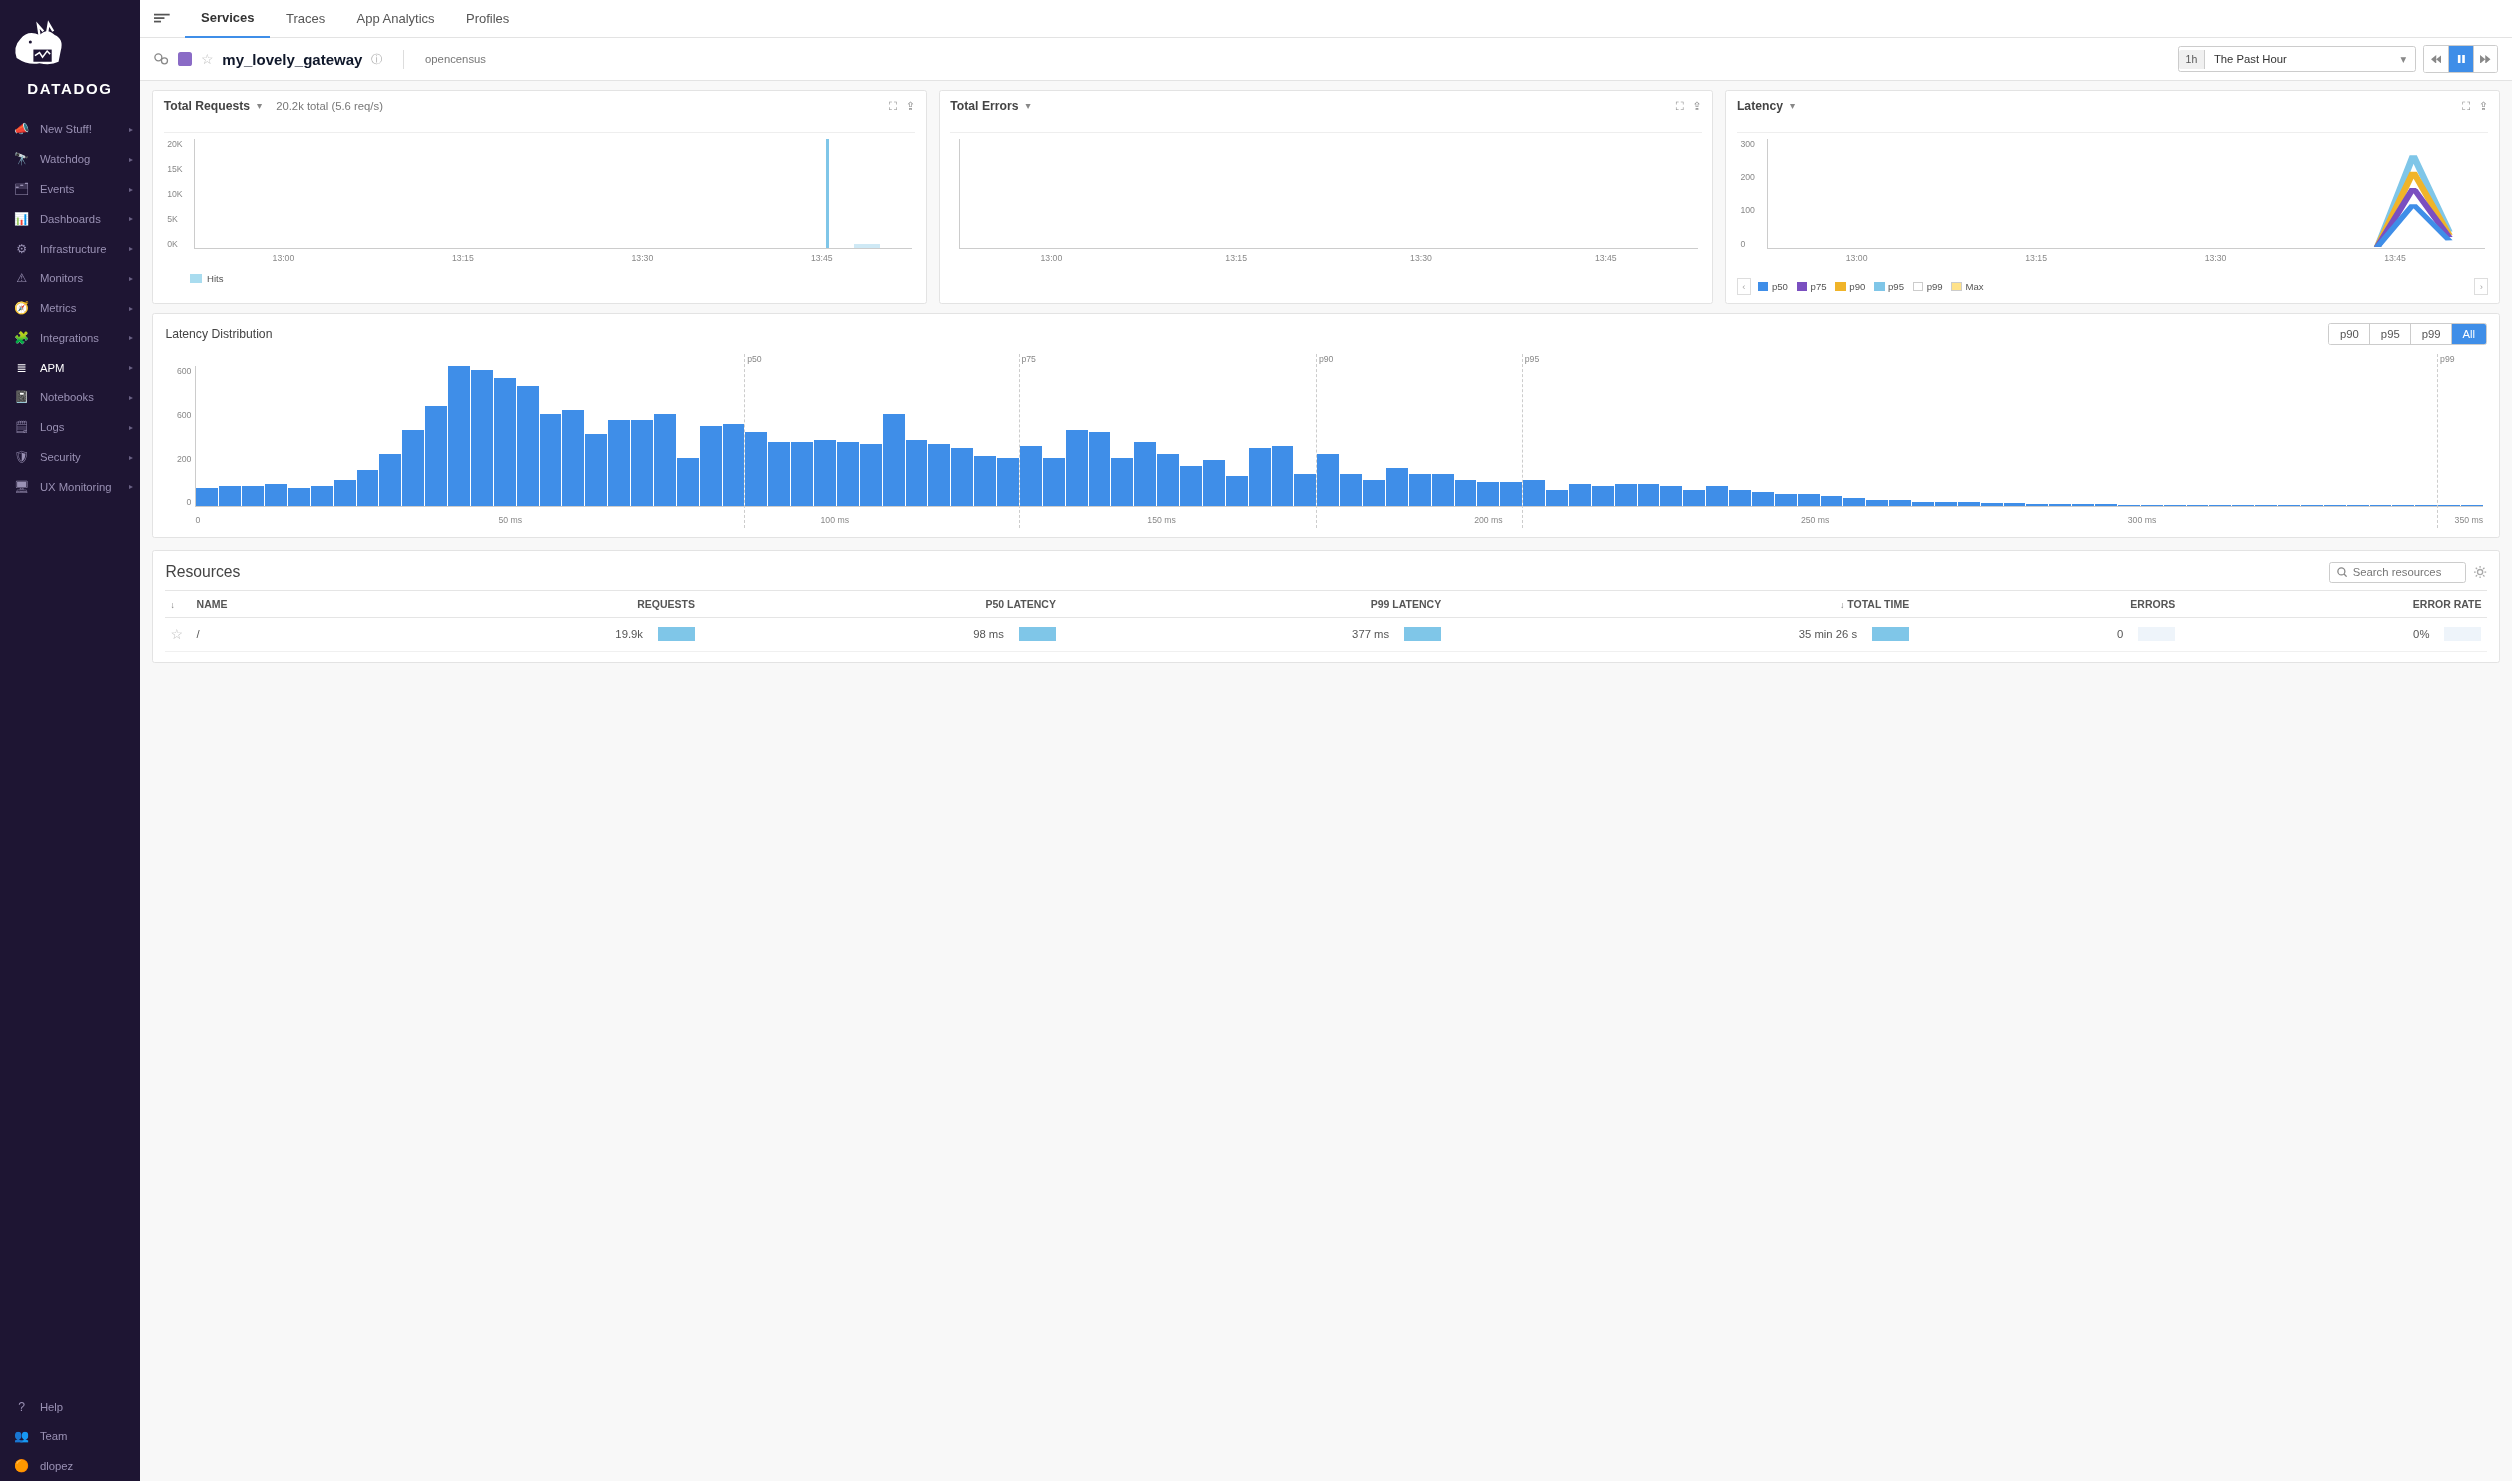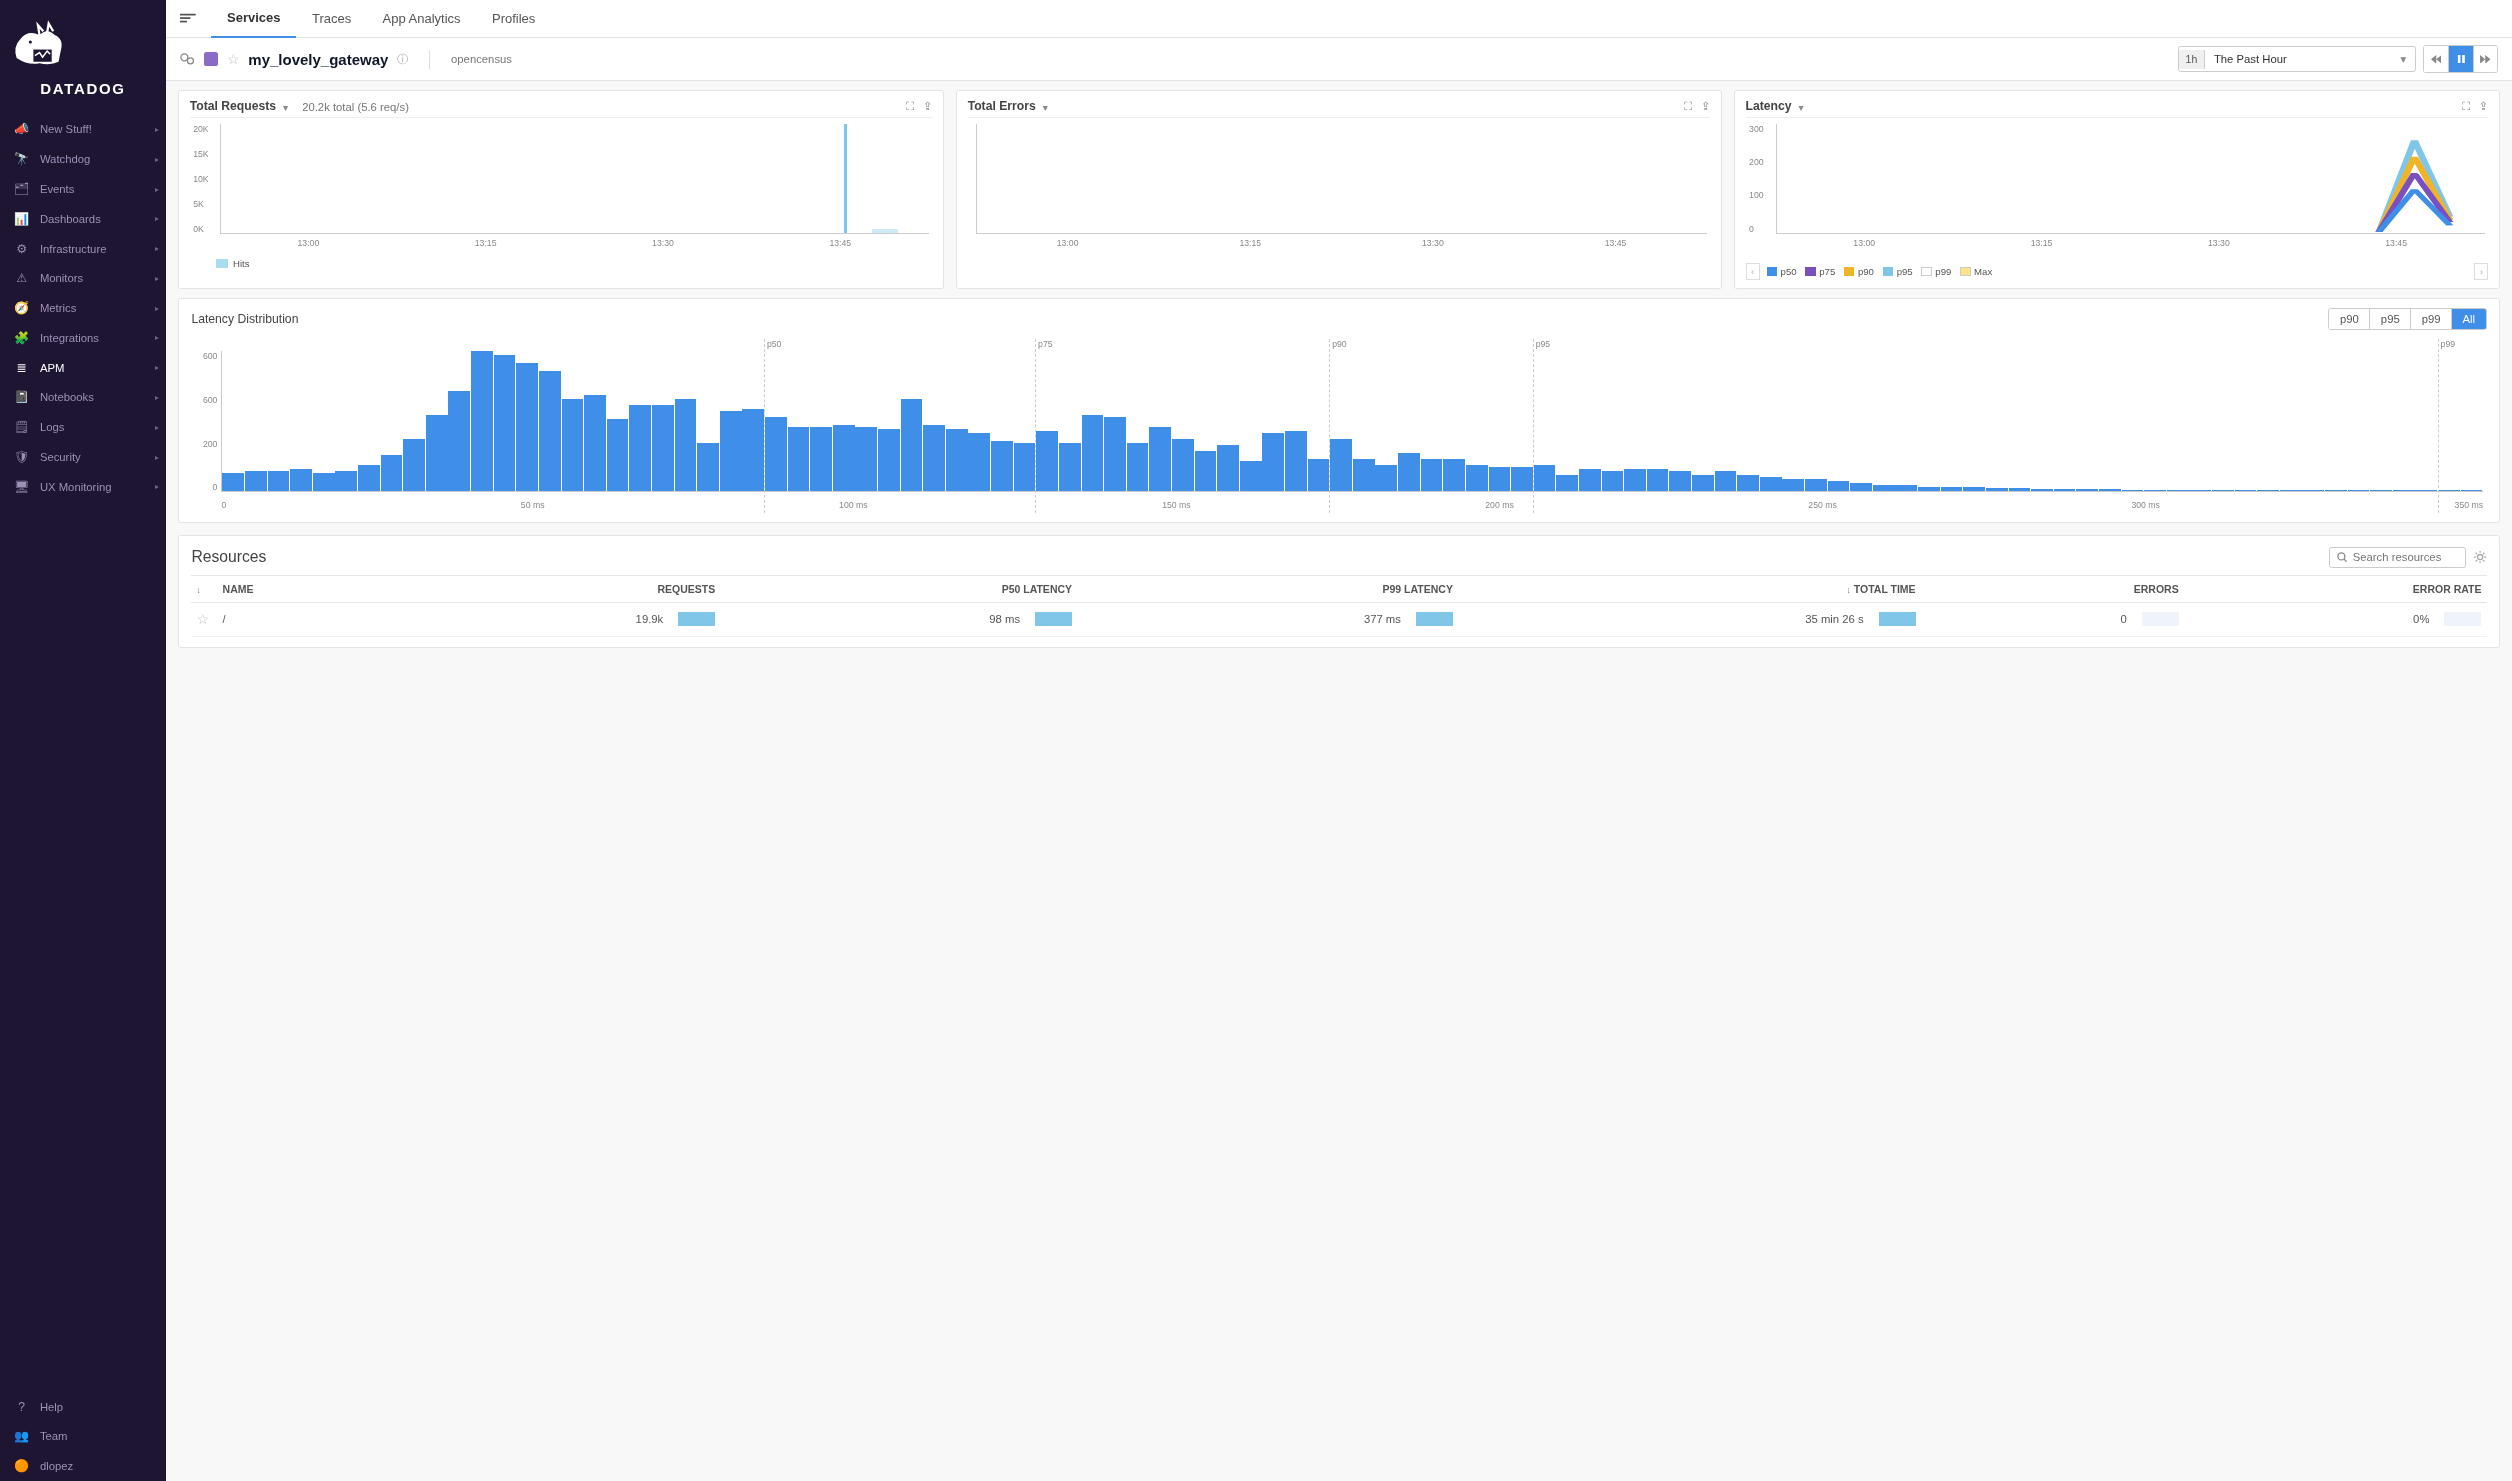--- a/index.html
+++ b/index.html
@@ -1,20 +1,20 @@
 <!DOCTYPE html>
 <html style="font-size:14px"><head>
 <meta charset="utf-8">
 <style>
 * { box-sizing: border-box; margin: 0; padding: 0; }
 body { font-family: -apple-system, BlinkMacSystemFont, "Segoe UI", Helvetica, Arial, sans-serif; font-size: 11.3px; color: #333; background: #fff; }
 .app { display: flex; min-height: 100vh; }
 
 
-.sidebar { width: 166px; background: #1e1533; color: #9a91b4; display: flex; flex-direction: column; flex-shrink: 0; }
+.sidebar { width: 140px; background: #1e1533; color: #9a91b4; display: flex; flex-direction: column; flex-shrink: 0; }
 .logo-area { padding: 15.7px 0 8.7px; text-align: center; }
 .logo-area svg { width: 79px; height: 61px; }
 .brand { color: #fff; font-weight: 700; letter-spacing: 1.7px; font-size: 15px; margin-top: 3.5px; }
 .nav { margin-top: 8.7px; }
 .nav-item { display: flex; align-items: center; padding: 7.9px 12.2px; cursor: pointer; font-size: 11.3px; position: relative; }
 .nav-item.active { color: #fff; }
 .nav-icon { width: 19px; text-align: center; margin-right: 8.7px; font-size: 12.2px; }
 .nav-chev { position: absolute; right: 7px; font-size: 7.9px; color: #6a6185; }
 
 
@@ -46,21 +46,21 @@
 .playback button:first-child { border-left: none; }
 .playback button.active { background: #3f8ee8; color: #fff; }
 
 
 .banner-wrap { padding: 7px 12.2px 0; }
 .banner { border: 0.9px solid #bcdaf0; background: #f3f9fe; color: #3f8ee8; text-align: center; padding: 5.2px; border-radius: 1.7px; cursor: pointer; font-size: 12.2px; }
 
 
 .cards { display: flex; gap: 12.2px; padding: 8.7px 12.2px; }
 .card { flex: 1; background: #fff; border: 0.9px solid #e3e3e3; border-radius: 2.6px; padding: 8.7px 10.5px; }
-.card-header { display: flex; align-items: flex-end; border-bottom: 0.9px solid #eee; padding-bottom: 4px; margin-bottom: 5.2px; }
+.card-header { display: flex; align-items: center; border-bottom: 0.9px solid #eee; padding-bottom: 19px; margin-bottom: 5.2px; }
 .card-title { font-weight: 600; color: #444; font-size: 12.2px; }
 .card-caret { color: #888; margin-left: 5.2px; font-size: 8.7px; }
 .card-sub { margin-left: 12.2px; color: #777; font-size: 11.3px; }
 .card-actions { margin-left: auto; display: flex; gap: 8.7px; color: #888; }
 .card-actions span { cursor: pointer; }
 
 
 .mini-chart { height: 131px; position: relative; }
 .y-axis { position: absolute; left: 3.5px; top: 0; bottom: 21px; display: flex; flex-direction: column; justify-content: space-between; font-size: 8.7px; color: #888; }
 .plot { position: absolute; left: 30px; right: 3.5px; top: 0; bottom: 21px; border-left: 0.9px solid #ccc; border-bottom: 0.9px solid #ccc; }

